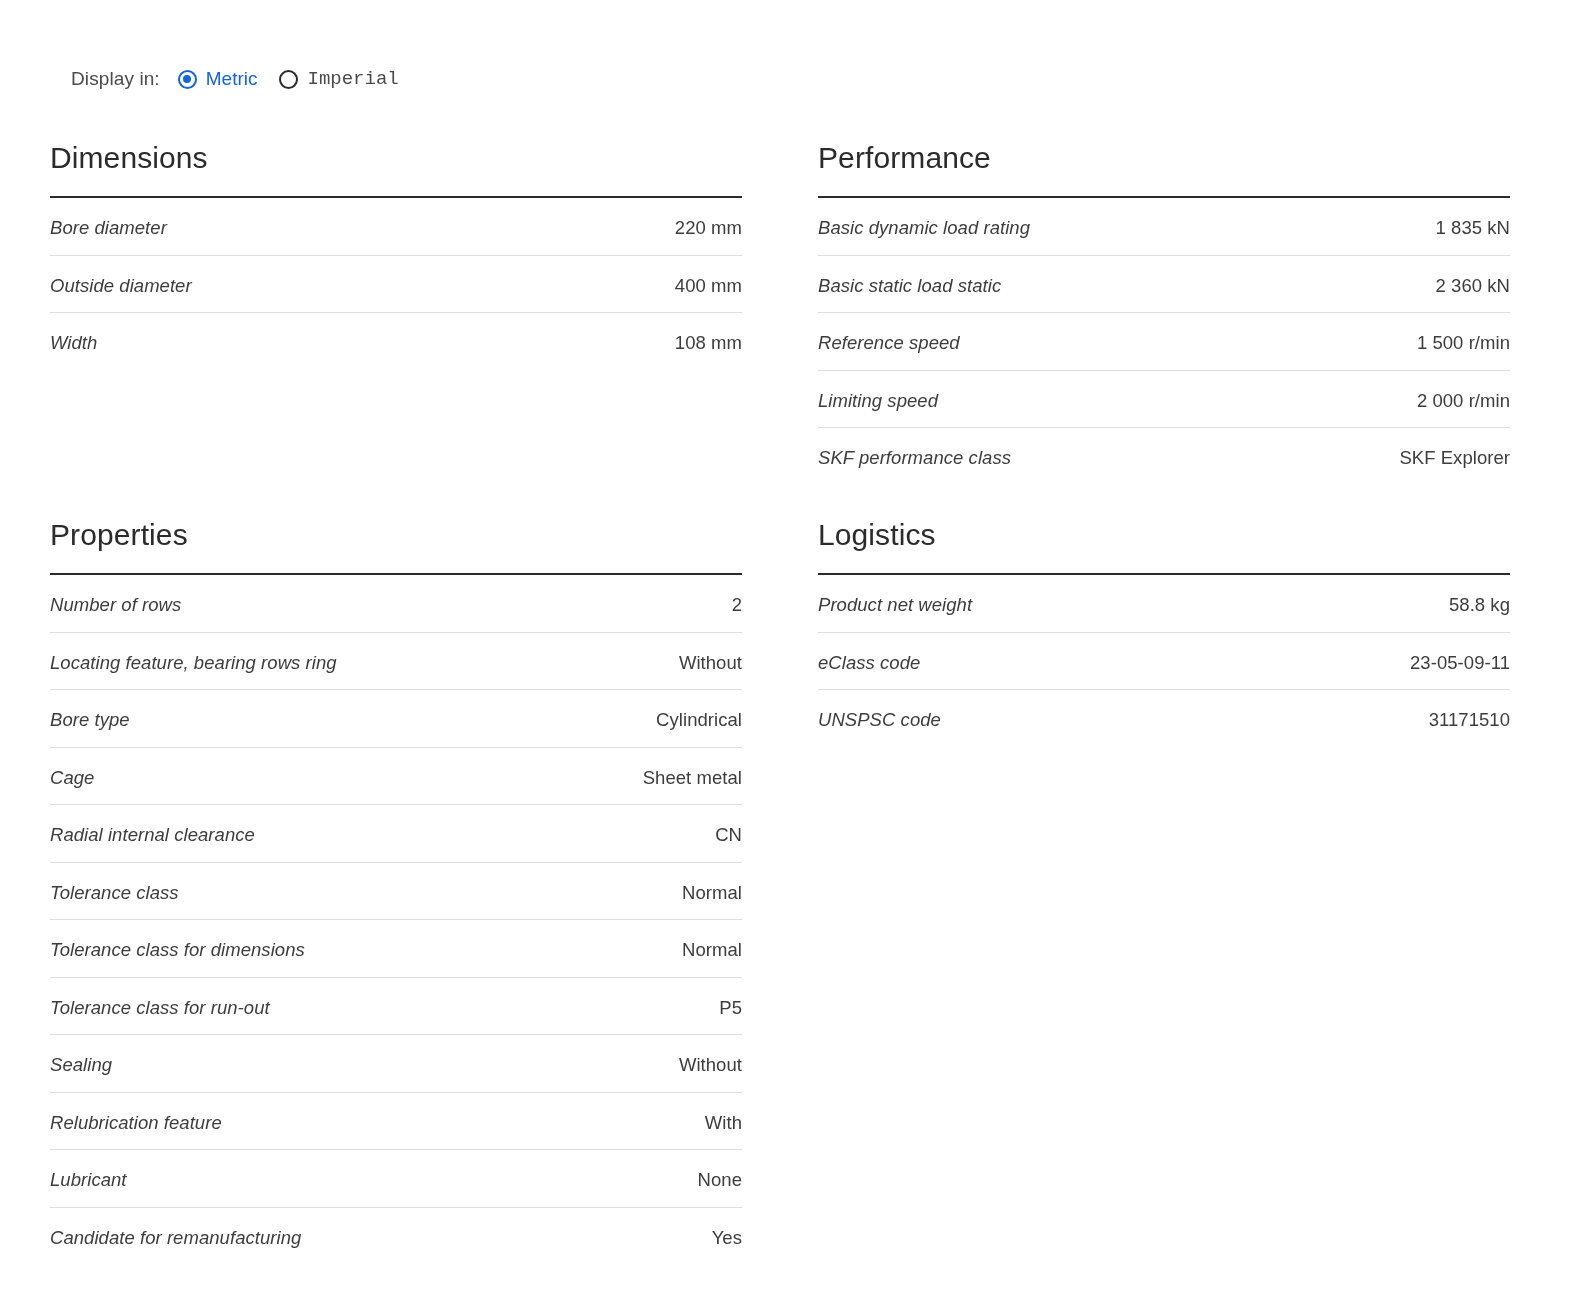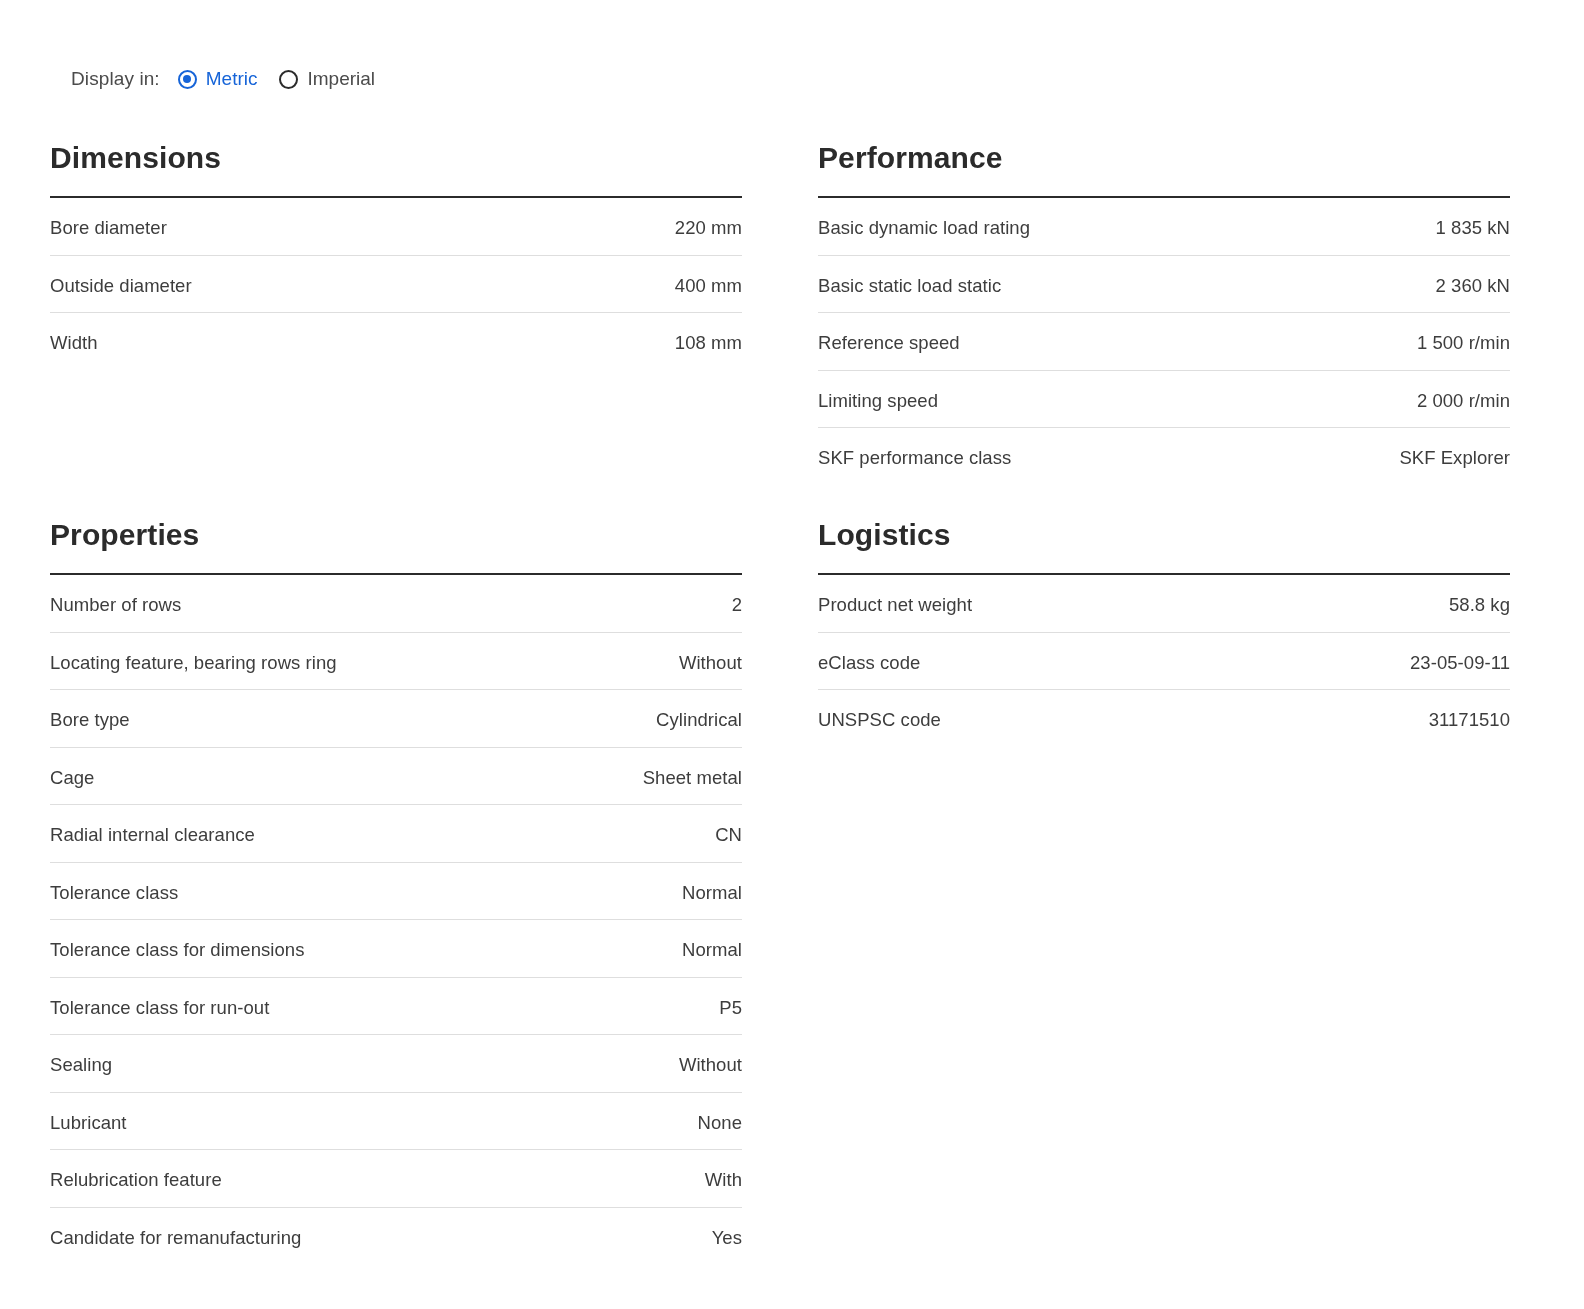--- a/index.html
+++ b/index.html
@@ -41,21 +41,21 @@
     margin-right: 18px;
     white-space: nowrap;
   }
   .radio-option {
     display: flex;
     align-items: center;
     cursor: pointer;
     margin-right: 22px;
     user-select: none;
   }
-  .radio-option:last-child { margin-right: 0; }
+  .radio-option:last-child { margin-right: 0; font-family: Liberation Mono, monospace; }
 
   .radio-mark {
     width: 19px;
     height: 19px;
     border-radius: 50%;
     border: 2px solid #2b2b2b;
     box-sizing: border-box;
     display: inline-flex;
     align-items: center;
     justify-content: center;
@@ -97,21 +97,21 @@
     gap: 76px;
     align-items: flex-start;
   }
   .spec-col {
     width: 692px;
     flex: 0 0 692px;
   }
 
   .section-title {
     font-size: 30px;
-    font-weight: 700;
+    font-weight: 400;
     color: #2b2b2b;
     line-height: 36px;
     letter-spacing: 0.1px;
     margin: 0 0 20px 0;
     white-space: nowrap;
   }
   .section-rule {
     height: 2px;
     background: #2b2b2b;
     width: 100%;
@@ -134,20 +134,21 @@
   }
   .spec-item.last {
     border-bottom: none;
   }
   .spec-key {
     font-size: 18.5px;
     line-height: 24px;
     color: #3d3d3d;
     letter-spacing: 0.05px;
     white-space: nowrap;
+    font-style: italic;
   }
   .spec-val {
     font-size: 18.5px;
     line-height: 24px;
     color: #3d3d3d;
     letter-spacing: 0.05px;
     text-align: right;
     white-space: nowrap;
   }
 </style>
@@ -262,26 +263,26 @@
             </li>
             <li class="spec-item">
               <span class="spec-key">Tolerance class for run-out</span>
               <span class="spec-val">P5</span>
             </li>
             <li class="spec-item">
               <span class="spec-key">Sealing</span>
               <span class="spec-val">Without</span>
             </li>
             <li class="spec-item">
+              <span class="spec-key">Relubrication feature</span>
+              <span class="spec-val">With</span>
+            </li>
+            <li class="spec-item">
               <span class="spec-key">Lubricant</span>
               <span class="spec-val">None</span>
-            </li>
-            <li class="spec-item">
-              <span class="spec-key">Relubrication feature</span>
-              <span class="spec-val">With</span>
             </li>
             <li class="spec-item last">
               <span class="spec-key">Candidate for remanufacturing</span>
               <span class="spec-val">Yes</span>
             </li>
           </ul>
       </div>
 
       <div class="spec-col">
         <h2 class="section-title">Logistics</h2>

